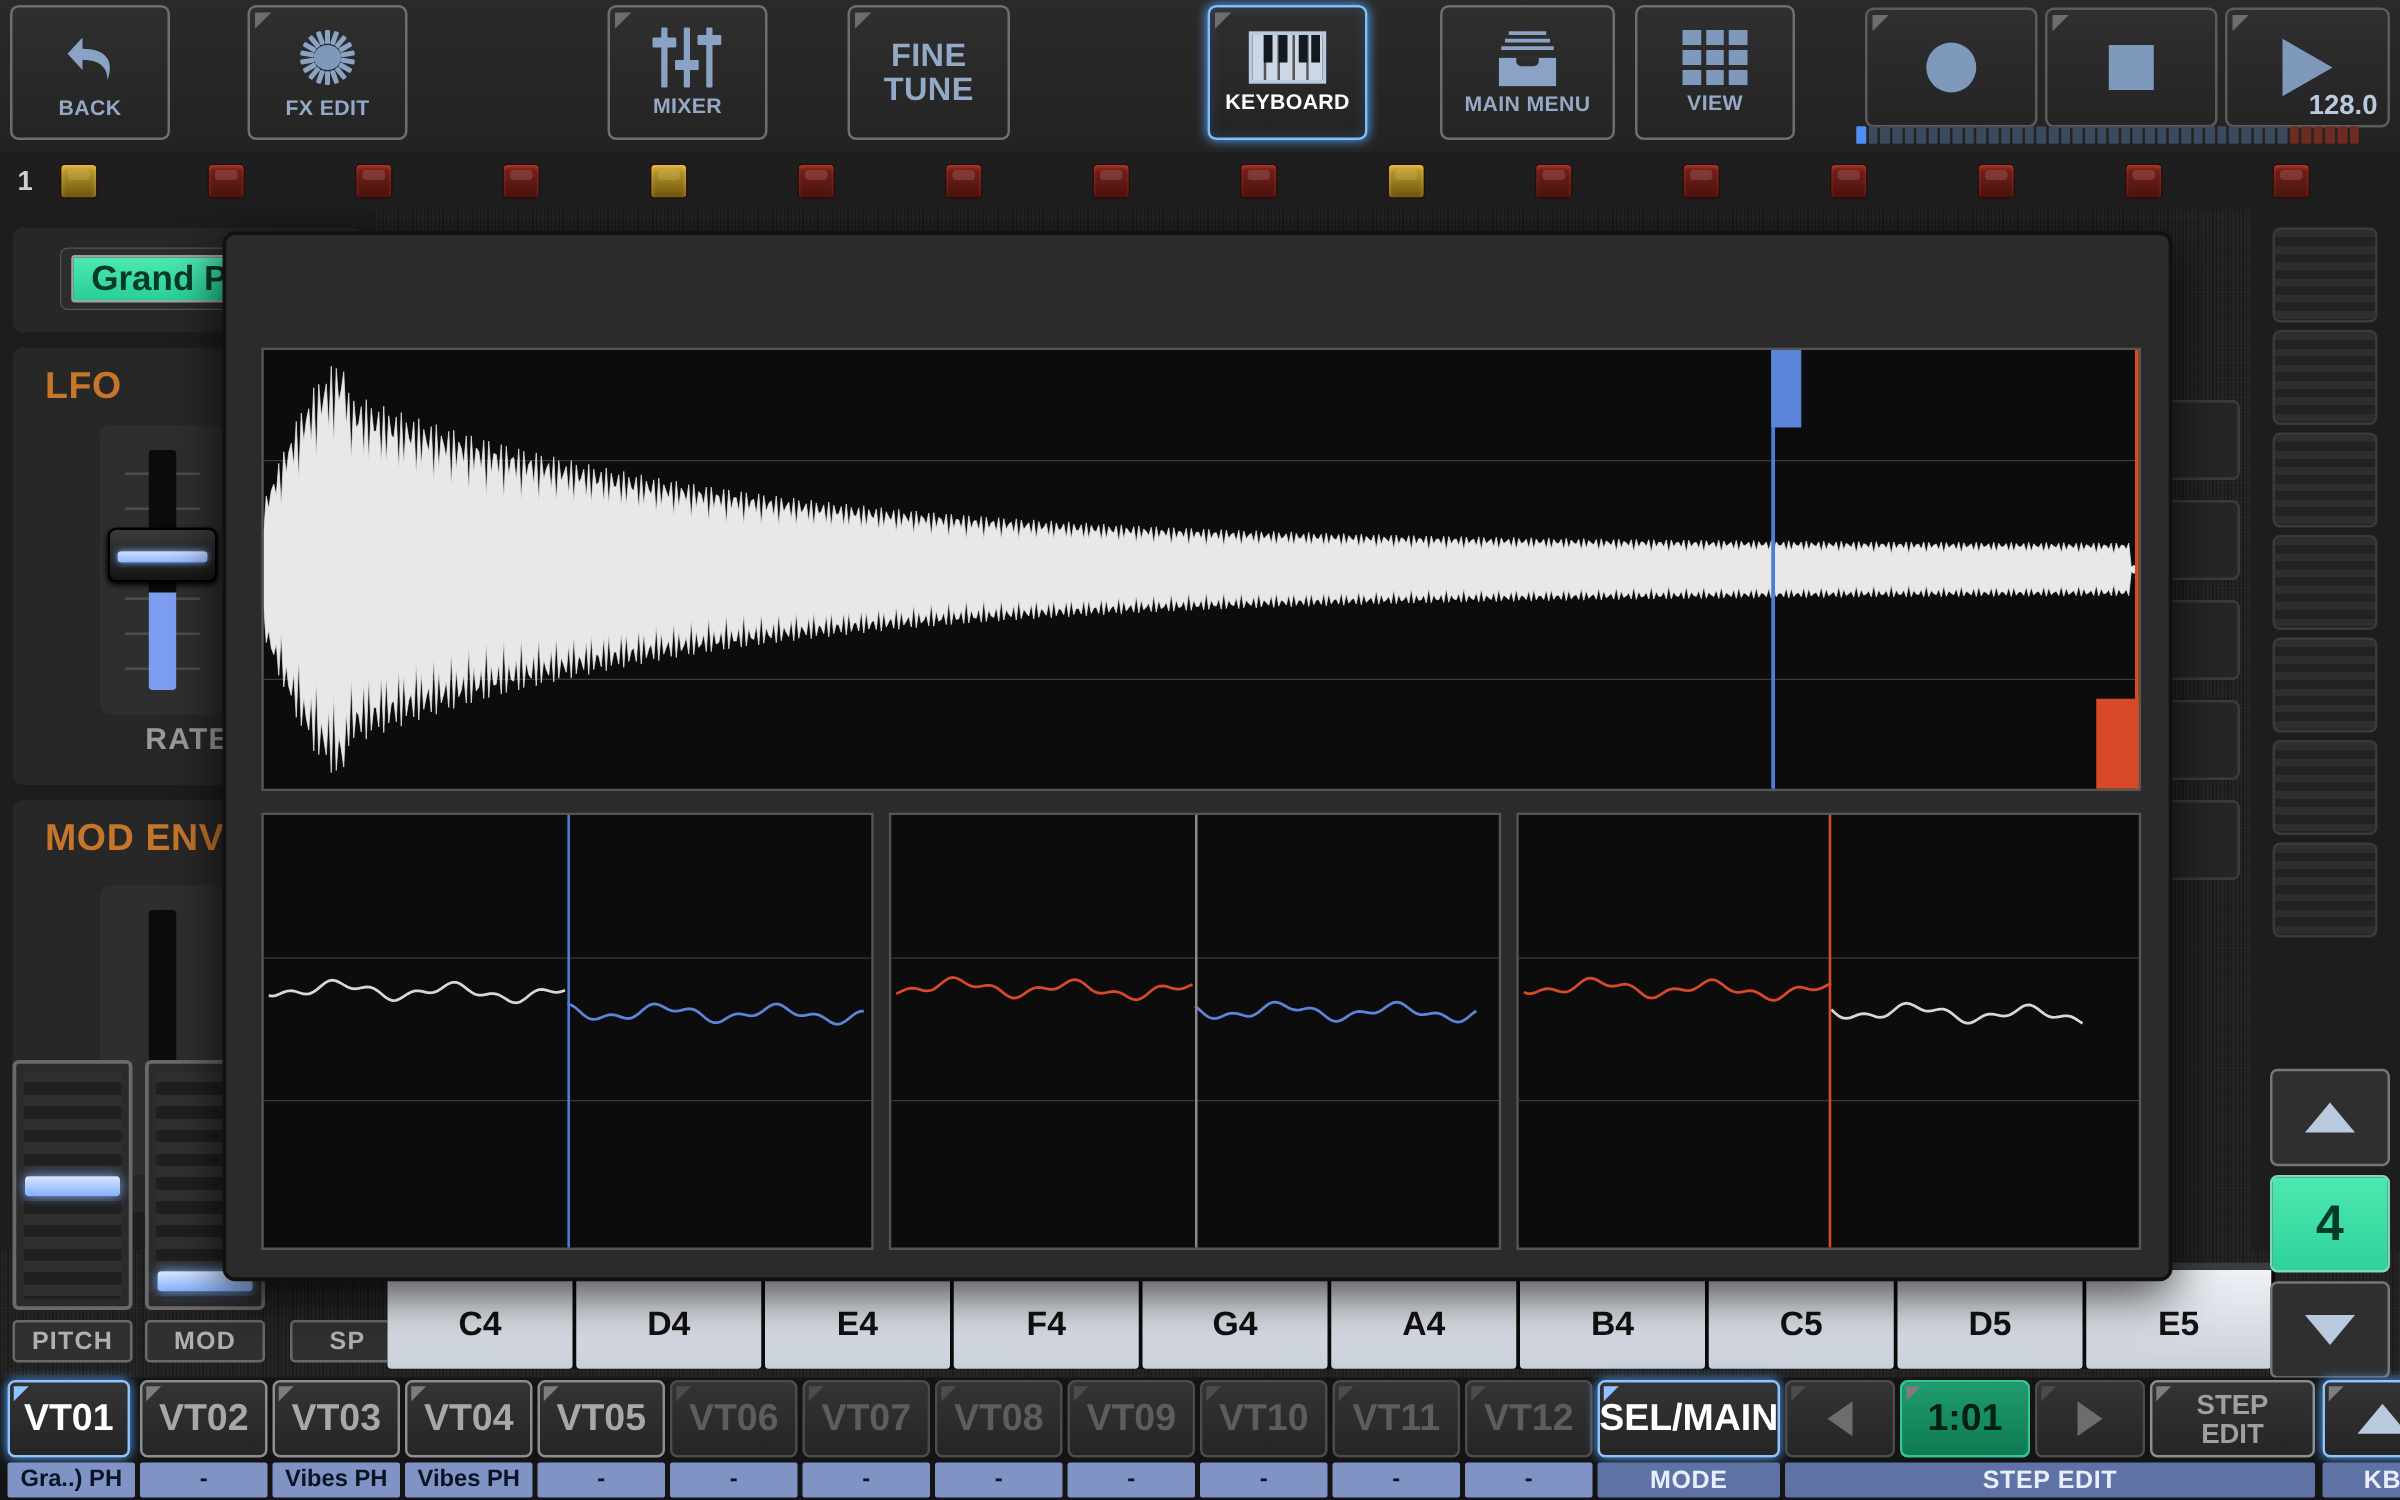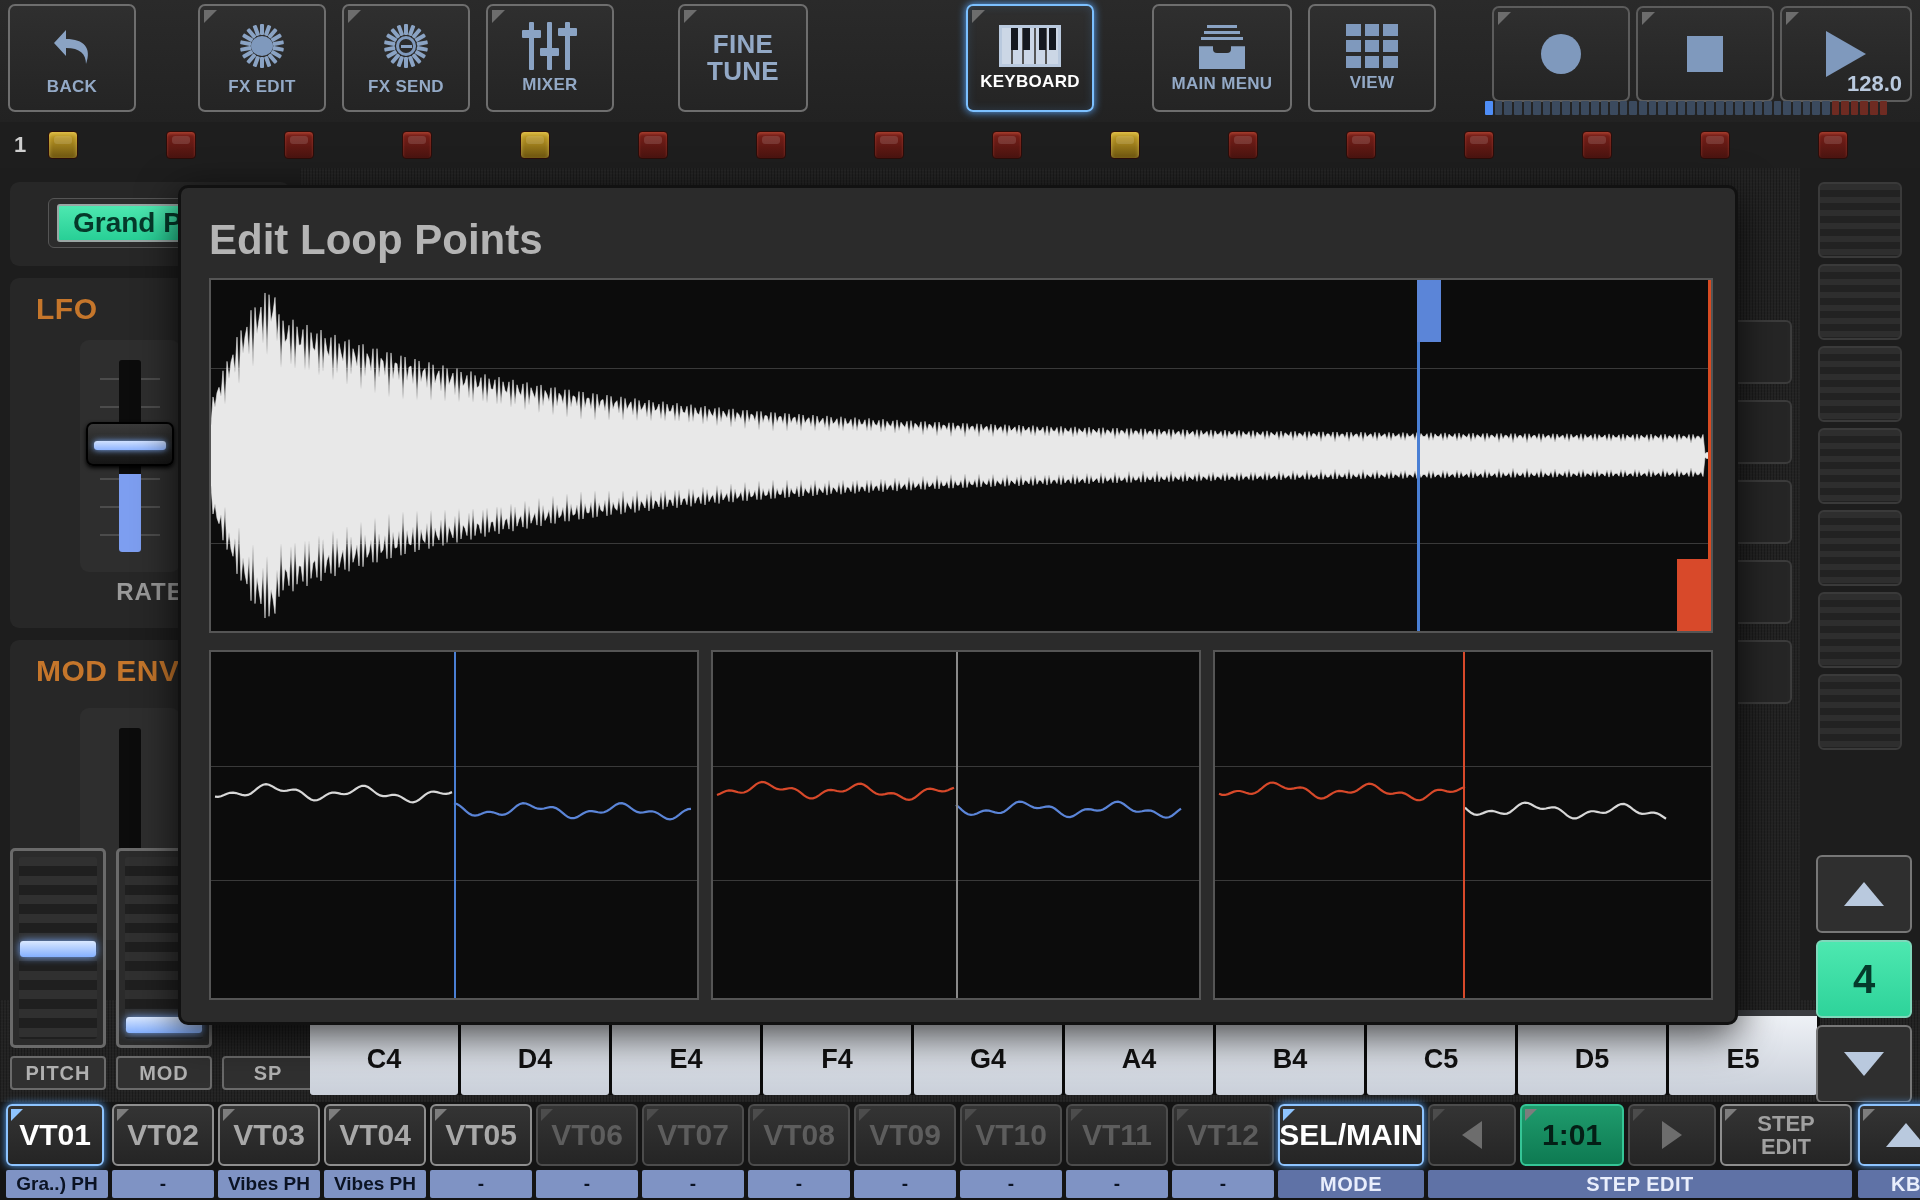--- a/index.html
+++ b/index.html
@@ -240,46 +240,20 @@
           <i style="transform: rotate(240deg);"></i>
           <i style="transform: rotate(260deg);"></i>
           <i style="transform: rotate(280deg);"></i>
           <i style="transform: rotate(300deg);"></i>
           <i style="transform: rotate(320deg);"></i>
           <i style="transform: rotate(340deg);"></i>
         </span>
       <span class="lbl">FX EDIT</span>
     </div>
 
-    <div class="tbtn" style="left:342px;width:128px;">
-      <span class="corner"></span>
-      <span class="burst" id="burst2">
-          <span class="core ring"></span>
-          <span class="minus"></span>
-          <i style="transform: rotate(0deg);"></i>
-          <i style="transform: rotate(20deg);"></i>
-          <i style="transform: rotate(40deg);"></i>
-          <i style="transform: rotate(60deg);"></i>
-          <i style="transform: rotate(80deg);"></i>
-          <i style="transform: rotate(100deg);"></i>
-          <i style="transform: rotate(120deg);"></i>
-          <i style="transform: rotate(140deg);"></i>
-          <i style="transform: rotate(160deg);"></i>
-          <i style="transform: rotate(180deg);"></i>
-          <i style="transform: rotate(200deg);"></i>
-          <i style="transform: rotate(220deg);"></i>
-          <i style="transform: rotate(240deg);"></i>
-          <i style="transform: rotate(260deg);"></i>
-          <i style="transform: rotate(280deg);"></i>
-          <i style="transform: rotate(300deg);"></i>
-          <i style="transform: rotate(320deg);"></i>
-          <i style="transform: rotate(340deg);"></i>
-        </span>
-      <span class="lbl">FX SEND</span>
-    </div>
 
     <div class="tbtn" style="left:486px;width:128px;">
       <span class="corner"></span>
       <span class="mixer-ic">
         <i class="v" style="left:4px"></i>
           <i class="h" style="left:-3px;top:8px"></i>
         <i class="v" style="left:22px"></i>
           <i class="h" style="left:15px;top:26px"></i>
         <i class="v" style="left:40px"></i>
           <i class="h" style="left:33px;top:6px"></i>
@@ -455,21 +429,21 @@
     <div class="cap" style="top:90px"></div>
   </div>
   <div class="smalllbl" style="left:10px;top:1056px">PITCH</div>
 
   <div class="smallsl" style="left:116px;top:848px">
     <div class="rails"></div>
     <div class="cap" style="top:166px"></div>
   </div>
   <div class="smalllbl" style="left:116px;top:1056px">MOD</div>
 
-  <div class="smalllbl" style="left:222px;top:1056px;width:92px">SP</div>
+  <div class="smalllbl" style="left:232px;top:1056px;width:92px">SP</div>
 
   <div id="rightpanel">
     <div class="rgroove" style="top:14px"></div>
     <div class="rgroove" style="top:96px"></div>
     <div class="rgroove" style="top:178px"></div>
     <div class="rgroove" style="top:260px"></div>
     <div class="rgroove" style="top:342px"></div>
     <div class="rgroove" style="top:424px"></div>
     <div class="rgroove" style="top:506px"></div>
   </div>
@@ -495,21 +469,20 @@
 
   <div id="kbupper">
     <span class="up-tri"></span>
   </div>
   <div id="kbnum">4</div>
   <div id="kblower">
     <span class="dn-tri"></span>
   </div>
 
   <div id="dialog">
-    <div id="dlg-title">Edit Loop Points</div>
 
     <div class="dlg-btn" id="btn-prev">
       <span class="tri-l"></span>
     </div>
 
     <div id="mode-sel">
       <div class="in">Intro + Loop Forward</div>
     </div>
 
     <div class="dlg-btn" id="btn-next">

